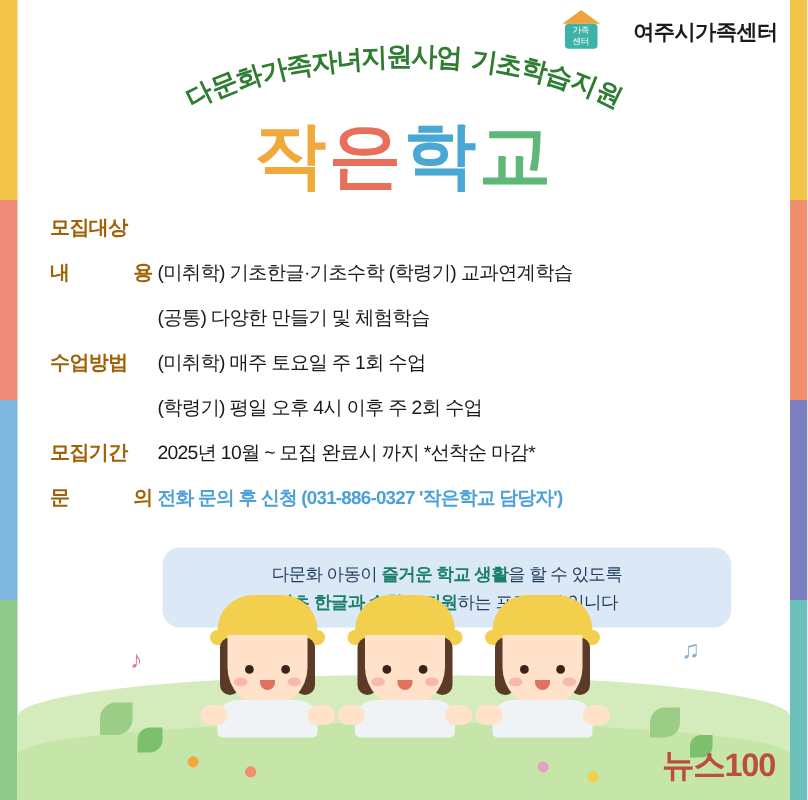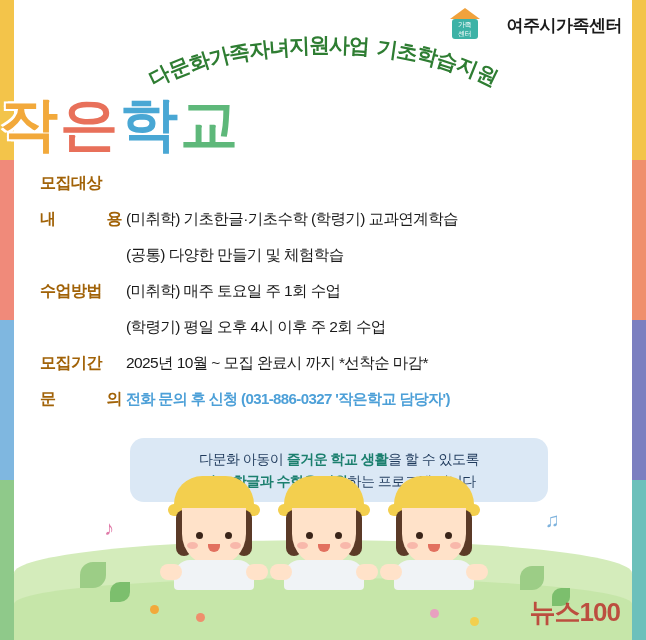--- a/index.html
+++ b/index.html
@@ -100,21 +100,21 @@
     -webkit-text-stroke: 0px;
     text-shadow: 1px 1px 0 #ffffff, -1px 1px 0 #ffffff;
     letter-spacing: -1px;
   }
 
   .big-title {
     position: absolute;
     top: 86px;
     left: 0;
     width: 646px;
-    text-align: left;
+    text-align: center;
     font-size: 58px;
     font-weight: bold;
     letter-spacing: 2px;
   }
   .big-title .bt {
     display: inline-block;
     text-shadow: 2px 2px 0 #ffffff, -2px -2px 0 #ffffff, 2px -2px 0 #ffffff, -2px 2px 0 #ffffff;
   }
   .bt-1 { color: #f2a93b; }
   .bt-2 { color: #e8705a; }
@@ -162,21 +162,21 @@
     margin-bottom: 6px;
     min-height: 30px;
   }
   .subrow .pad { width: 86px; flex: 0 0 86px; }
 
   
   .bubble {
     position: absolute;
     top: 438px;
     left: 130px;
-    width: 418px;
+    width: 455px;
     height: 64px;
     background: #dbe8f5;
     border-radius: 14px;
     text-align: center;
     padding-top: 10px;
     box-sizing: border-box;
   }
   .bubble .line {
     font-size: 14px;
     color: #1f3a5c;

